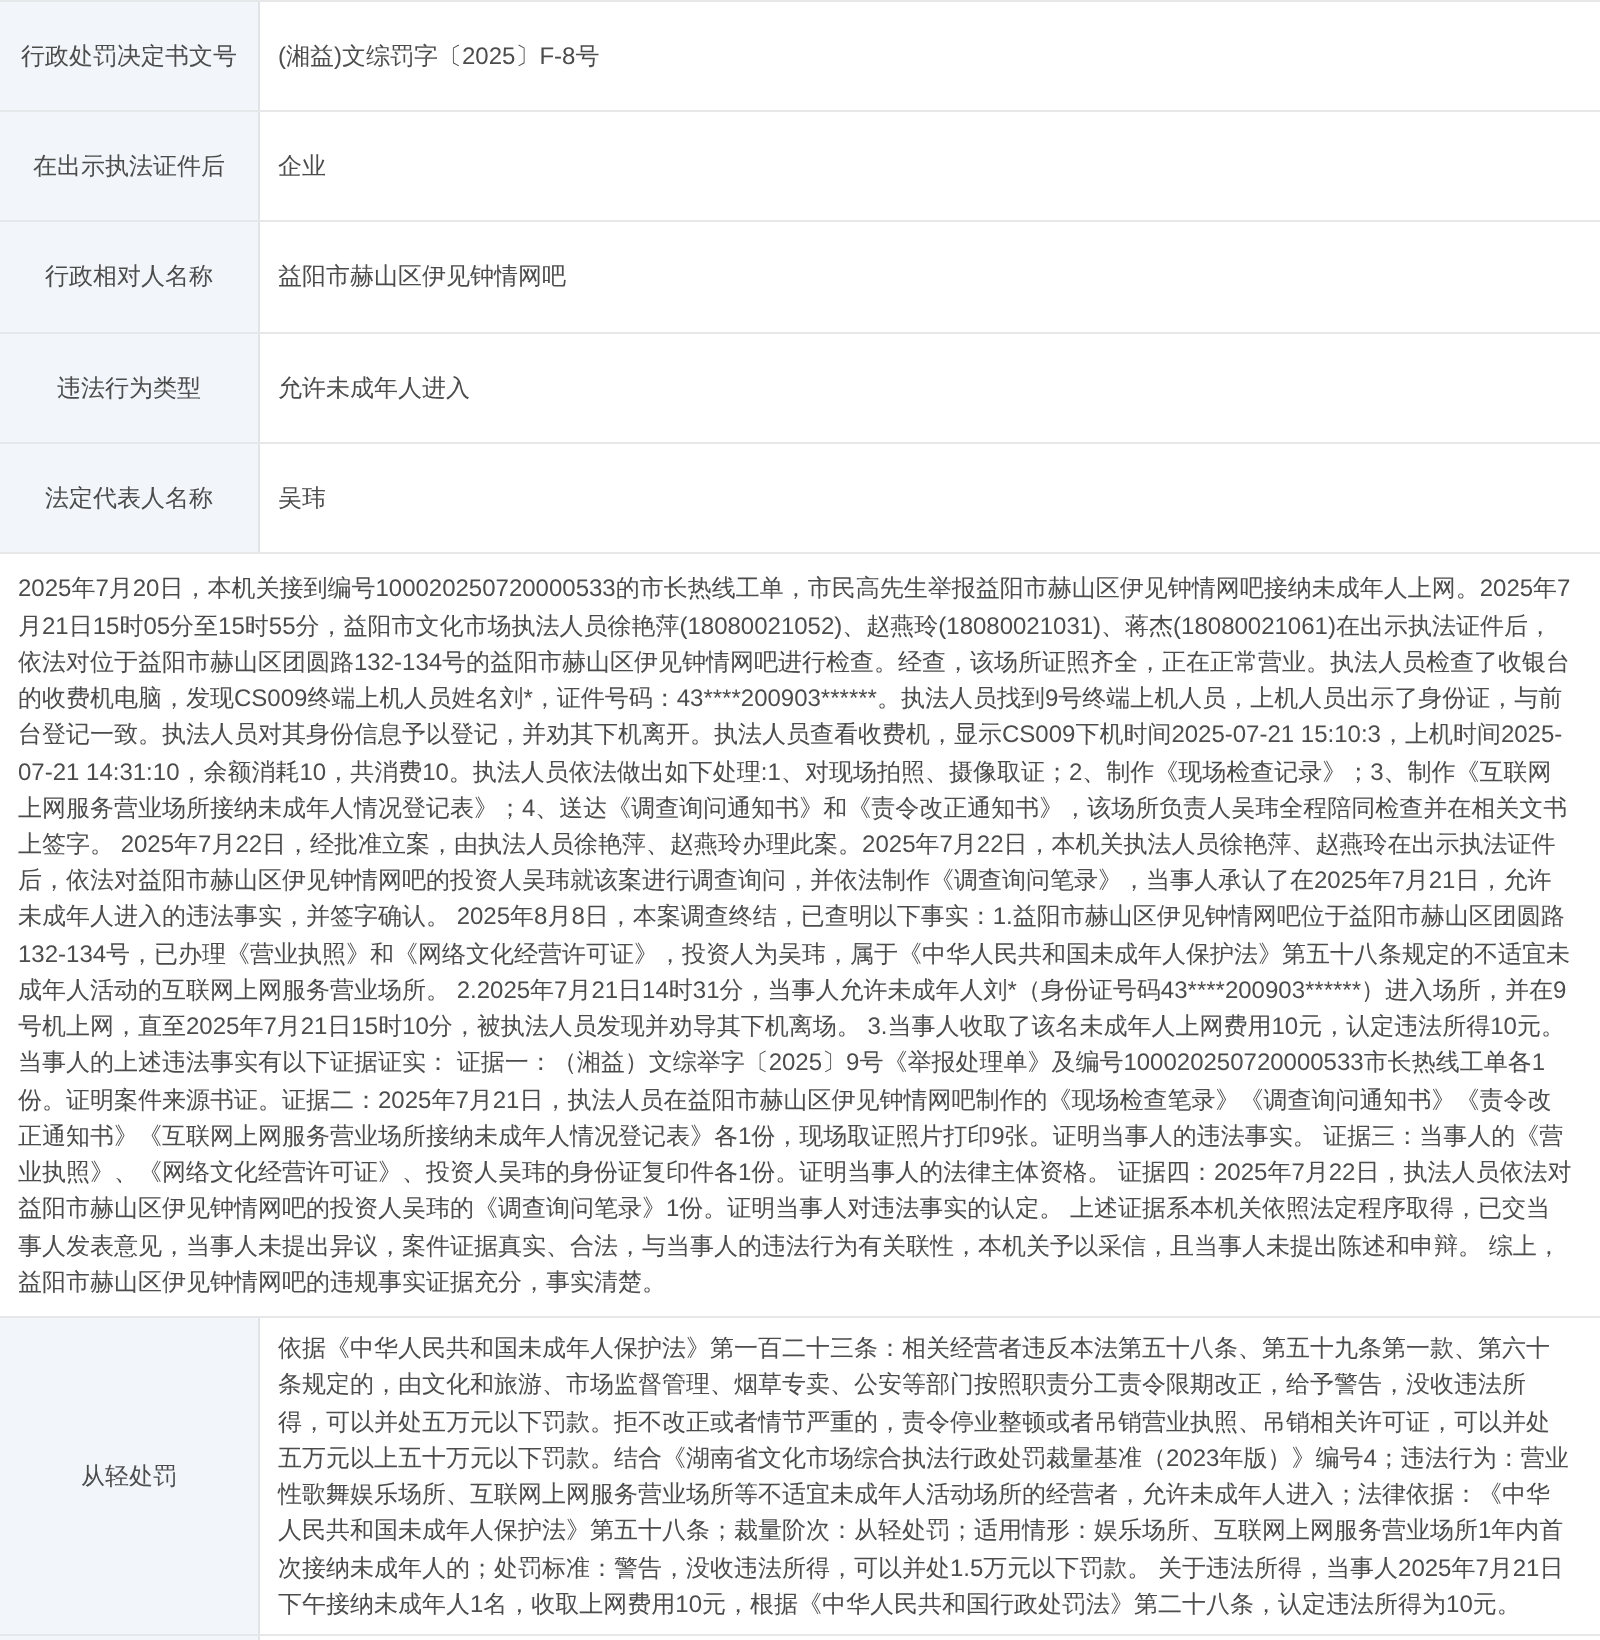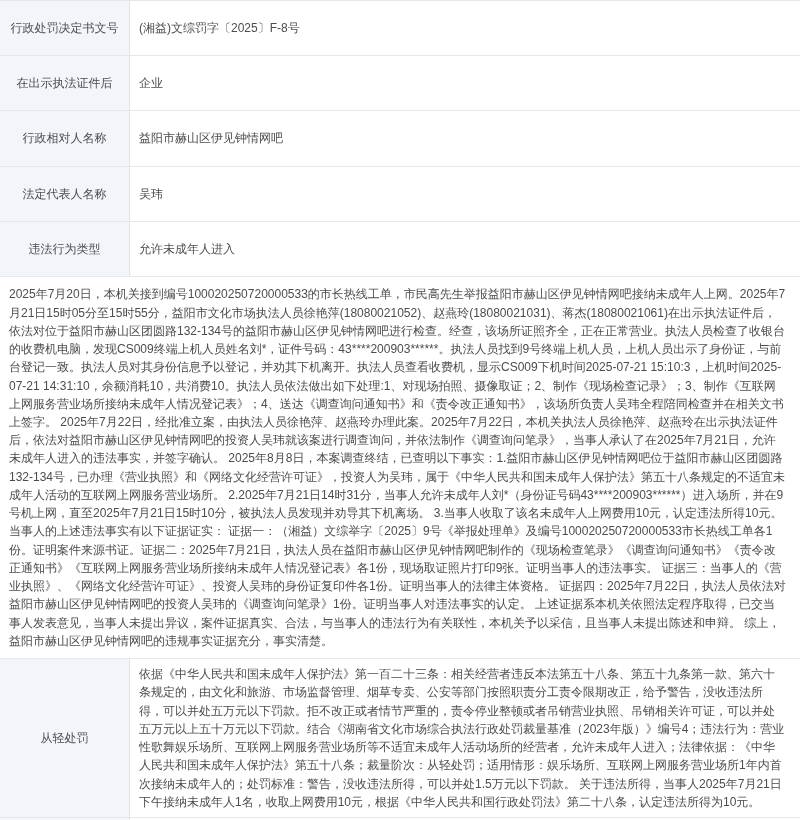--- a/index.html
+++ b/index.html
@@ -61,27 +61,27 @@
     <div class="cell-label">在出示执法证件后</div>
     <div class="cell-value">企业</div>
   </div>
 
   <div class="row">
     <div class="cell-label">行政相对人名称</div>
     <div class="cell-value">益阳市赫山区伊见钟情网吧</div>
   </div>
 
   <div class="row">
-    <div class="cell-label">法定代表人名称</div>
-    <div class="cell-value">吴玮</div>
+    <div class="cell-label">违法行为类型</div>
+    <div class="cell-value">允许未成年人进入</div>
   </div>
 
   <div class="row">
-    <div class="cell-label">违法行为类型</div>
-    <div class="cell-value">允许未成年人进入</div>
+    <div class="cell-label">法定代表人名称</div>
+    <div class="cell-value">吴玮</div>
   </div>
 
   <div class="row row-tall-facts">
     <div class="cell-value">2025年7月20日，本机关接到编号100020250720000533的市长热线工单，市民高先生举报益阳市赫山区伊见钟情网吧接纳未成年人上网。2025年7月21日15时05分至15时55分，益阳市文化市场执法人员徐艳萍(18080021052)、赵燕玲(18080021031)、蒋杰(18080021061)在出示执法证件后，依法对位于益阳市赫山区团圆路132-134号的益阳市赫山区伊见钟情网吧进行检查。经查，该场所证照齐全，正在正常营业。执法人员检查了收银台的收费机电脑，发现CS009终端上机人员姓名刘*，证件号码：43****200903******。执法人员找到9号终端上机人员，上机人员出示了身份证，与前台登记一致。执法人员对其身份信息予以登记，并劝其下机离开。执法人员查看收费机，显示CS009下机时间2025-07-21 15:10:3，上机时间2025-07-21 14:31:10，余额消耗10，共消费10。执法人员依法做出如下处理:1、对现场拍照、摄像取证；2、制作《现场检查记录》；3、制作《互联网上网服务营业场所接纳未成年人情况登记表》；4、送达《调查询问通知书》和《责令改正通知书》，该场所负责人吴玮全程陪同检查并在相关文书上签字。 2025年7月22日，经批准立案，由执法人员徐艳萍、赵燕玲办理此案。2025年7月22日，本机关执法人员徐艳萍、赵燕玲在出示执法证件后，依法对益阳市赫山区伊见钟情网吧的投资人吴玮就该案进行调查询问，并依法制作《调查询问笔录》，当事人承认了在2025年7月21日，允许未成年人进入的违法事实，并签字确认。 2025年8月8日，本案调查终结，已查明以下事实：1.益阳市赫山区伊见钟情网吧位于益阳市赫山区团圆路132-134号，已办理《营业执照》和《网络文化经营许可证》，投资人为吴玮，属于《中华人民共和国未成年人保护法》第五十八条规定的不适宜未成年人活动的互联网上网服务营业场所。 2.2025年7月21日14时31分，当事人允许未成年人刘*（身份证号码43****200903******）进入场所，并在9号机上网，直至2025年7月21日15时10分，被执法人员发现并劝导其下机离场。 3.当事人收取了该名未成年人上网费用10元，认定违法所得10元。 当事人的上述违法事实有以下证据证实： 证据一：（湘益）文综举字〔2025〕9号《举报处理单》及编号100020250720000533市长热线工单各1份。证明案件来源书证。证据二：2025年7月21日，执法人员在益阳市赫山区伊见钟情网吧制作的《现场检查笔录》《调查询问通知书》《责令改正通知书》《互联网上网服务营业场所接纳未成年人情况登记表》各1份，现场取证照片打印9张。证明当事人的违法事实。 证据三：当事人的《营业执照》、《网络文化经营许可证》、投资人吴玮的身份证复印件各1份。证明当事人的法律主体资格。 证据四：2025年7月22日，执法人员依法对益阳市赫山区伊见钟情网吧的投资人吴玮的《调查询问笔录》1份。证明当事人对违法事实的认定。 上述证据系本机关依照法定程序取得，已交当事人发表意见，当事人未提出异议，案件证据真实、合法，与当事人的违法行为有关联性，本机关予以采信，且当事人未提出陈述和申辩。 综上，益阳市赫山区伊见钟情网吧的违规事实证据充分，事实清楚。</div>
   </div>
 
   <div class="row row-tall-basis">
     <div class="cell-label">从轻处罚</div>
     <div class="cell-value">依据《中华人民共和国未成年人保护法》第一百二十三条：相关经营者违反本法第五十八条、第五十九条第一款、第六十条规定的，由文化和旅游、市场监督管理、烟草专卖、公安等部门按照职责分工责令限期改正，给予警告，没收违法所得，可以并处五万元以下罚款。拒不改正或者情节严重的，责令停业整顿或者吊销营业执照、吊销相关许可证，可以并处五万元以上五十万元以下罚款。结合《湖南省文化市场综合执法行政处罚裁量基准（2023年版）》编号4；违法行为：营业性歌舞娱乐场所、互联网上网服务营业场所等不适宜未成年人活动场所的经营者，允许未成年人进入；法律依据：《中华人民共和国未成年人保护法》第五十八条；裁量阶次：从轻处罚；适用情形：娱乐场所、互联网上网服务营业场所1年内首次接纳未成年人的；处罚标准：警告，没收违法所得，可以并处1.5万元以下罚款。 关于违法所得，当事人2025年7月21日下午接纳未成年人1名，收取上网费用10元，根据《中华人民共和国行政处罚法》第二十八条，认定违法所得为10元。</div>
   </div>

